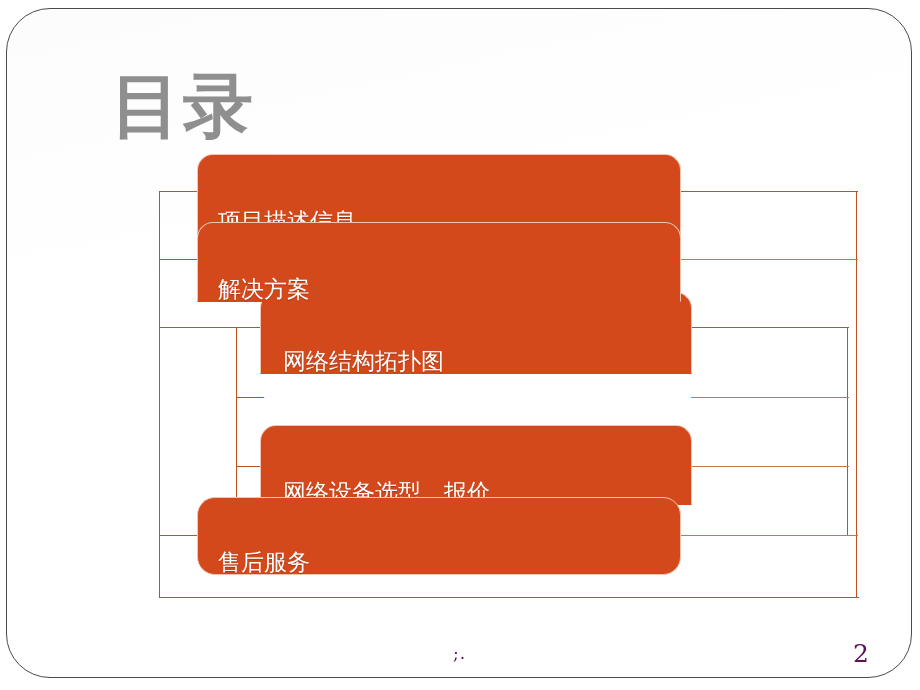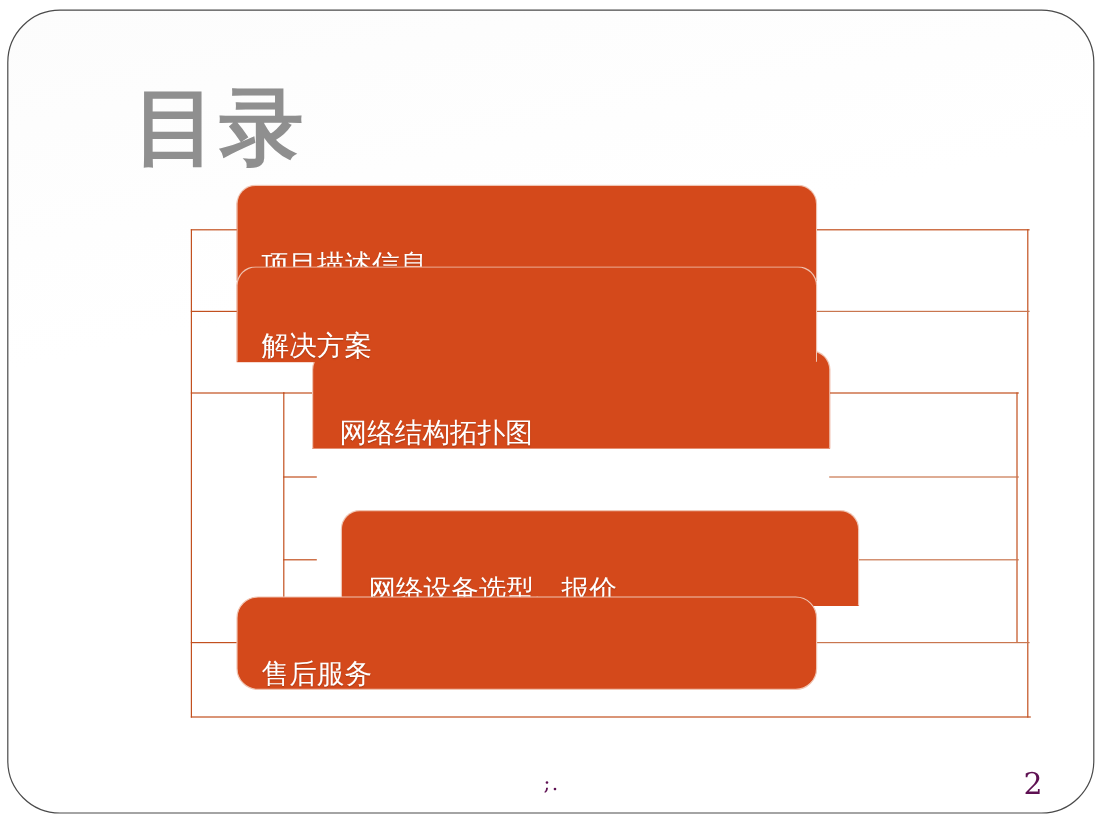--- a/index.html
+++ b/index.html
@@ -156,21 +156,21 @@
 
     <div class="node lvl2 r-top" style="top:283px; height:82px;">
       <span class="node-label">网络结构拓扑图</span>
     </div>
 
     <div class="node lvl1 r-top" style="top:213px; height:80px;">
       <span class="node-label">解决方案</span>
     </div>
 
 
-    <div class="node lvl2 r-top" style="top:416px; height:80px;margin-left:24px;">
+    <div class="node lvl2 r-top" style="top:416px; height:80px;">
       <span class="node-label">网络设备选型、报价</span>
     </div>
 
     <div class="node lvl1 r-all" style="top:488px; height:78px;border-radius:18px;">
       <span class="node-label">售后服务</span>
     </div>
 
   </div>
 
   <div class="footer-mark">;.</div>

